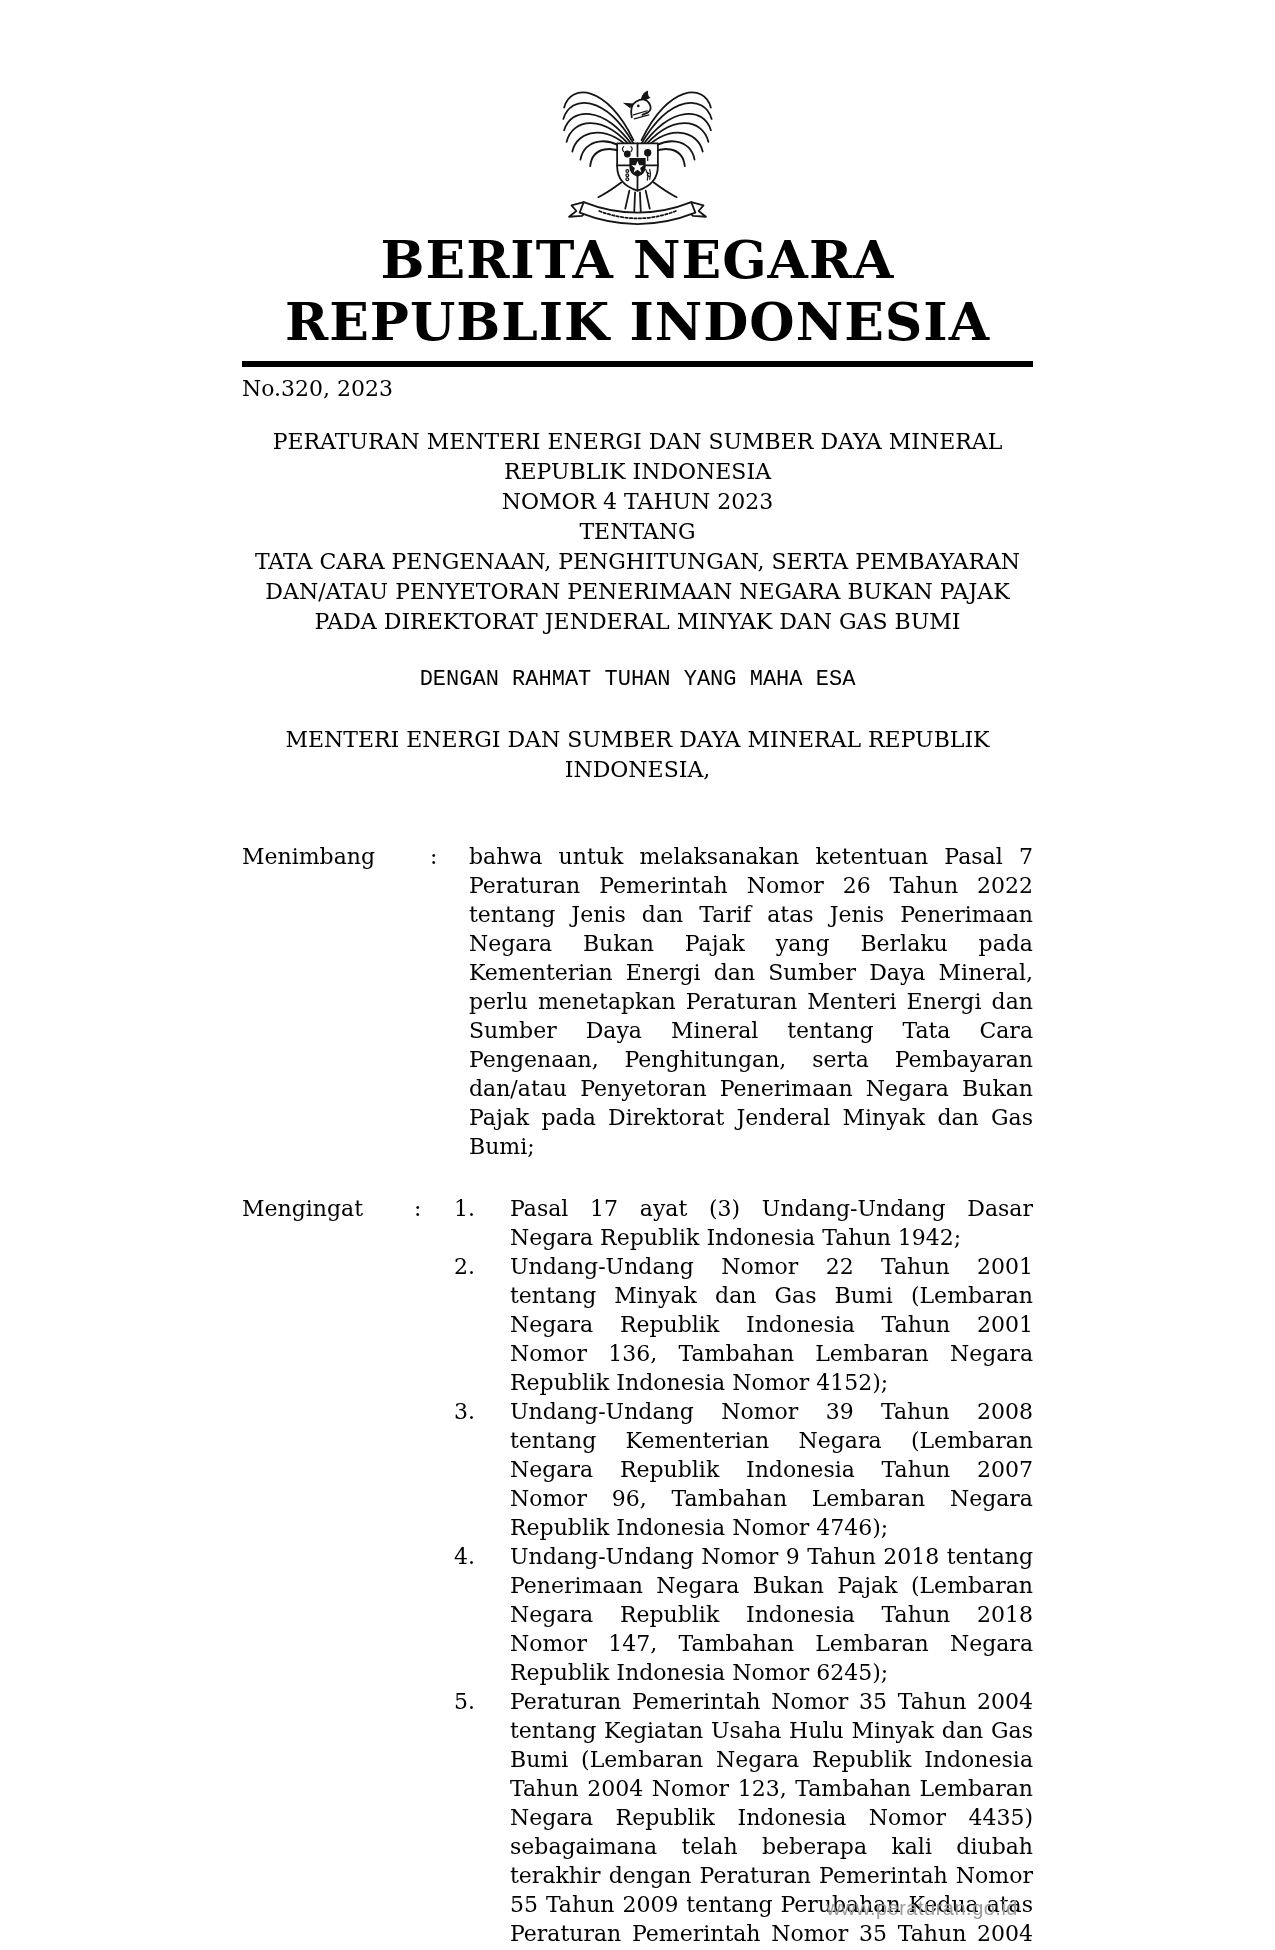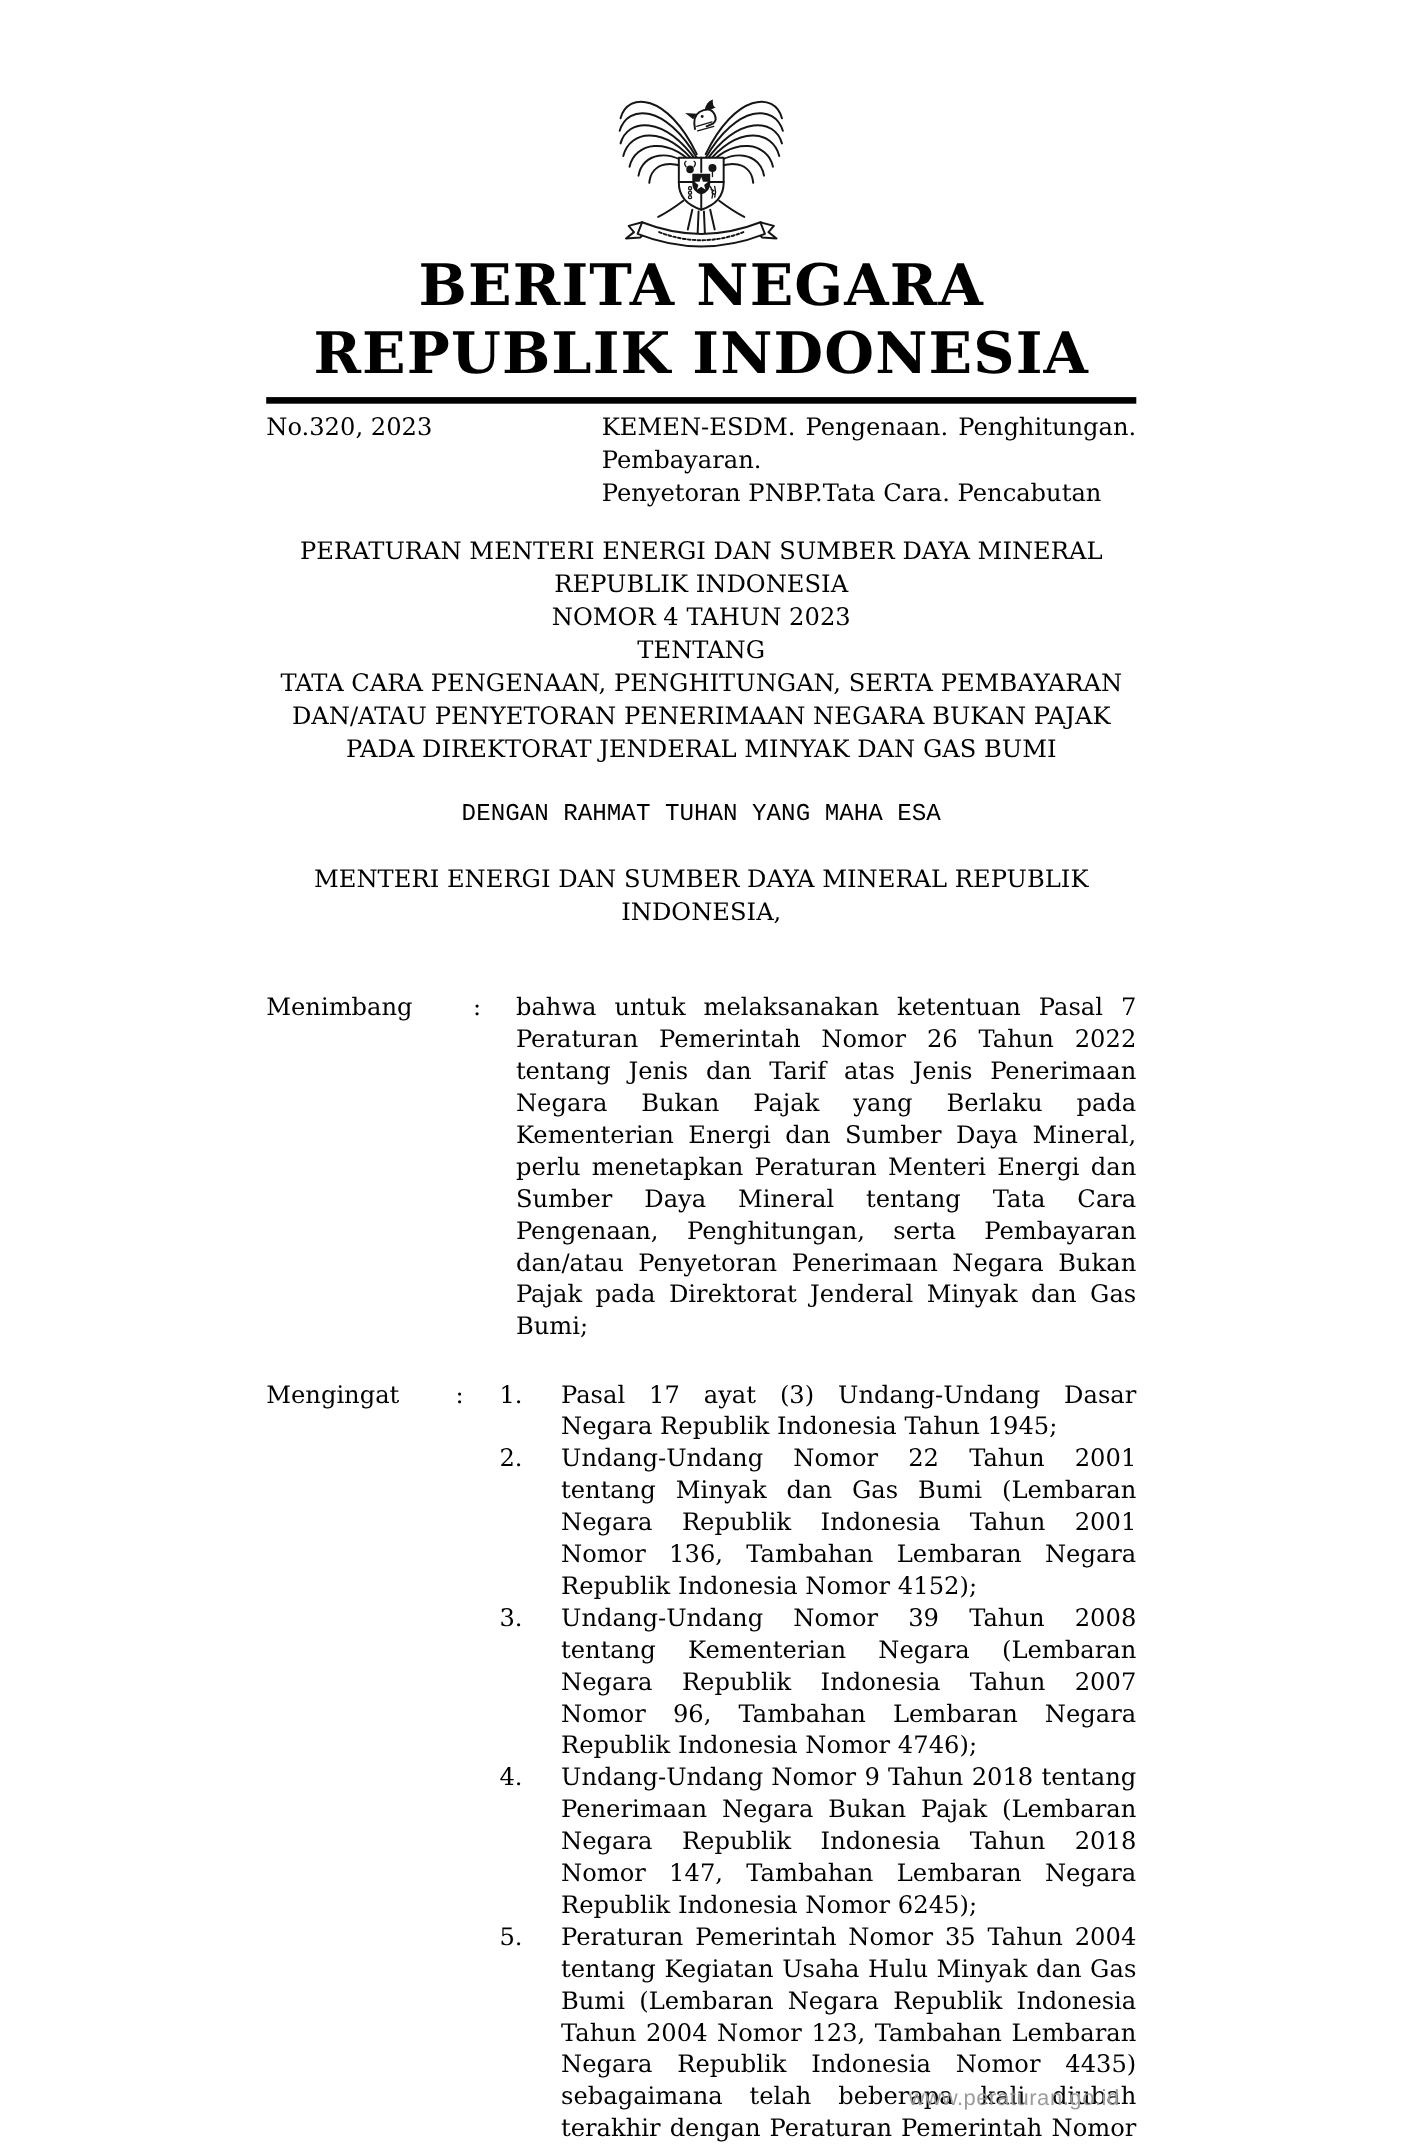--- a/index.html
+++ b/index.html
@@ -115,24 +115,20 @@
     </svg>
   </div>
 
   <div class="masthead-title">BERITA NEGARA</div>
   <div class="masthead-title">REPUBLIK INDONESIA</div>
 
   <div class="rule"></div>
 
   <div class="issue-row">
     <div class="issue-no">No.320, 2023</div>
-    <div class="subject">
-      <div class="force-just">KEMEN-ESDM. Pengenaan. Penghitungan. Pembayaran.</div>
-      <div>Penyetoran PNBP.Tata Cara. Pencabutan</div>
-    </div>
   </div>
 
   <div class="title-block center">
     <div class="tline">PERATURAN MENTERI ENERGI DAN SUMBER DAYA MINERAL</div>
     <div class="tline">REPUBLIK INDONESIA</div>
     <div class="tline">NOMOR 4 TAHUN 2023</div>
     <div class="tline">TENTANG</div>
     <div class="tline">TATA CARA PENGENAAN, PENGHITUNGAN, SERTA PEMBAYARAN</div>
     <div class="tline">DAN/ATAU PENYETORAN PENERIMAAN NEGARA BUKAN PAJAK</div>
     <div class="tline">PADA DIREKTORAT JENDERAL MINYAK DAN GAS BUMI</div>
@@ -146,21 +142,21 @@
     <div class="ccolon">:</div>
     <div class="ctext just">bahwa untuk melaksanakan ketentuan Pasal 7 Peraturan Pemerintah Nomor 26 Tahun 2022 tentang Jenis dan Tarif atas Jenis Penerimaan Negara Bukan Pajak yang Berlaku pada Kementerian Energi dan Sumber Daya Mineral, perlu menetapkan Peraturan Menteri Energi dan Sumber Daya Mineral tentang Tata Cara Pengenaan, Penghitungan, serta Pembayaran dan/atau Penyetoran Penerimaan Negara Bukan Pajak pada Direktorat Jenderal Minyak dan Gas Bumi;</div>
   </div>
 
   <div class="clause-row remembering">
     <div class="clabel">Mengingat</div>
     <div class="ccolon">:</div>
     <div class="items">
       <div class="item">
         <div class="inum">1.</div>
-        <div class="itext just">Pasal 17 ayat (3) Undang-Undang Dasar Negara Republik Indonesia Tahun 1945;</div>
+        <div class="itext just">Pasal 17 ayat (3) Undang-Undang Dasar Negara Republik Indonesia Tahun 1942;</div>
       </div>
       <div class="item">
         <div class="inum">2.</div>
         <div class="itext just">Undang-Undang Nomor 22 Tahun 2001 tentang Minyak dan Gas Bumi (Lembaran Negara Republik Indonesia Tahun 2001 Nomor 136, Tambahan Lembaran Negara Republik Indonesia Nomor 4152);</div>
       </div>
       <div class="item">
         <div class="inum">3.</div>
         <div class="itext just">Undang-Undang Nomor 39 Tahun 2008 tentang Kementerian Negara (Lembaran Negara Republik Indonesia Tahun 2007 Nomor 96, Tambahan Lembaran Negara Republik Indonesia Nomor 4746);</div>
       </div>
       <div class="item">

